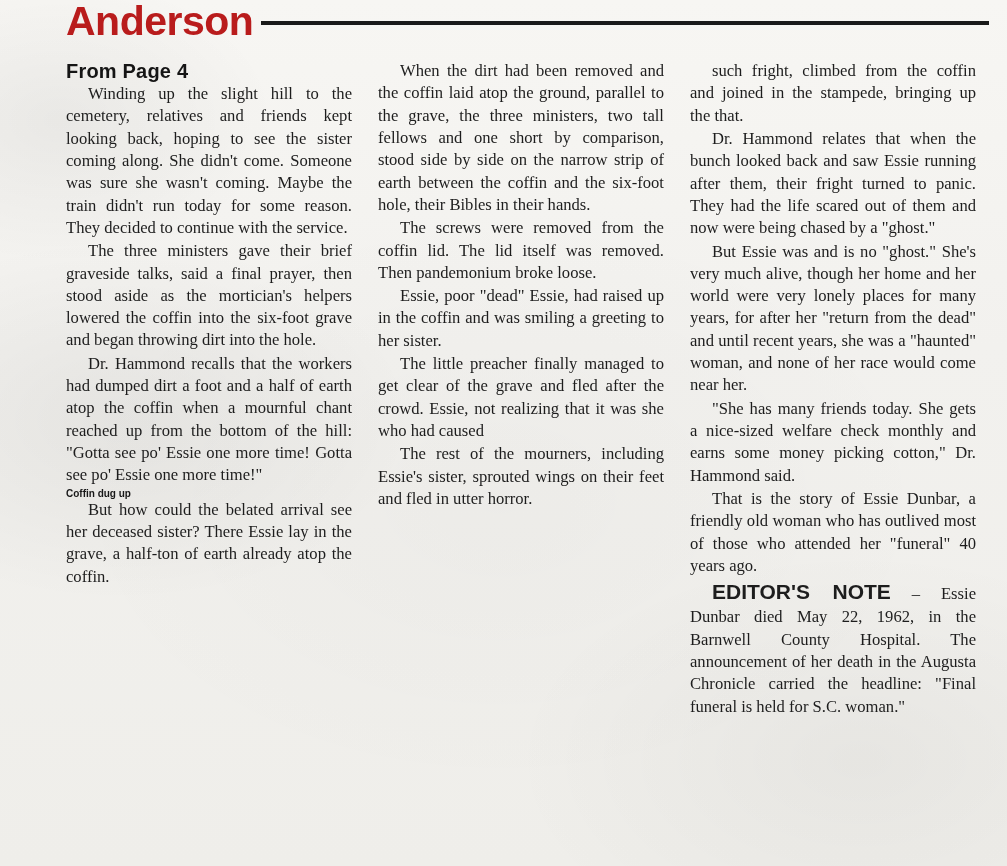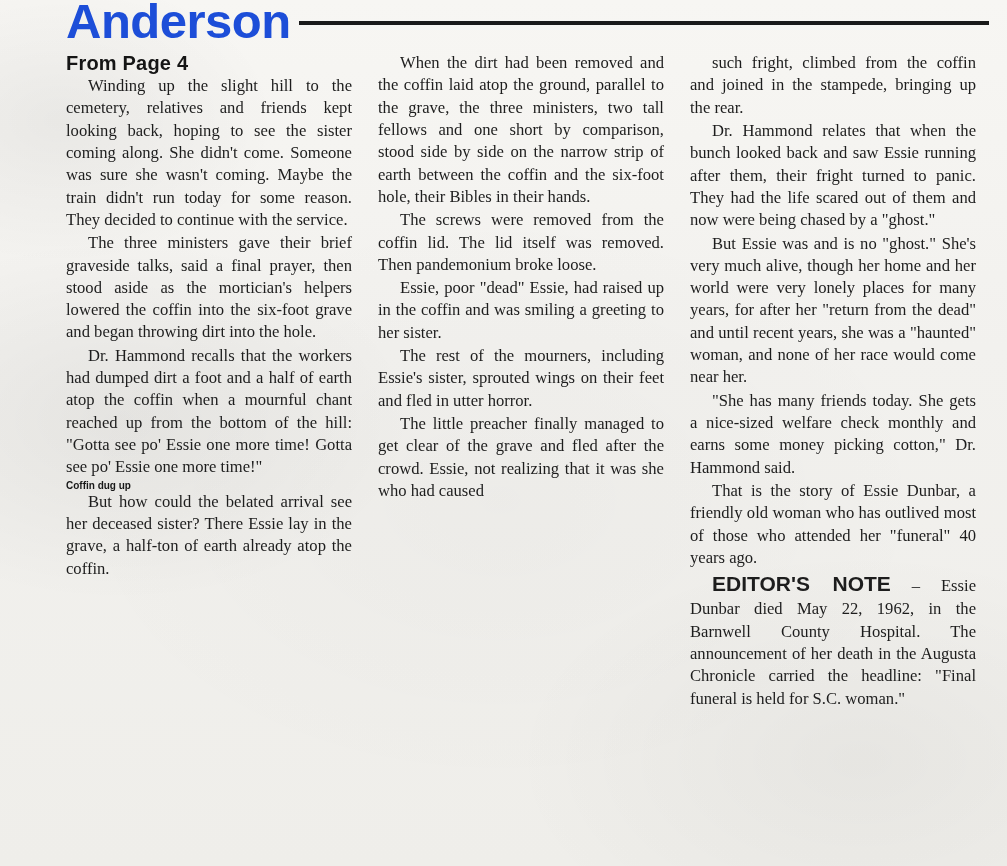--- a/index.html
+++ b/index.html
@@ -40,39 +40,39 @@
   
   .masthead {
     display: flex;
     align-items: center;
     height: 46px;
     margin-top: -2px;
   }
   .masthead-title {
     font-family: "Liberation Sans", sans-serif;
     font-weight: bold;
-    font-size: 49px;
+    font-size: 41px;
     letter-spacing: -0.5px;
-    color: #1d4ed8;
+    color: #b91c1c;
     white-space: nowrap;
     line-height: 44px;
   }
   .masthead-rule {
     flex: 1;
     height: 4px;
     background: #1a1a1a;
     margin-left: 8px;
     margin-top: 4px;
   }
 
   
   .columns {
     display: flex;
     gap: 26px;
-    margin-top: 8px;
+    margin-top: 16px;
     height: 800px;
   }
   .col {
     width: 286px;
     position: relative;
   }
   .col p,
   .col .subhead,
   .col .kicker {
     margin: 0;
@@ -132,26 +132,26 @@
       <p class="fade2">The three ministers gave their brief graveside talks, said a final prayer, then stood aside as the mortician's helpers lowered the coffin into the six-foot grave and began throwing dirt into the hole.</p>
       <p class="fade2">Dr. Hammond recalls that the workers had dumped dirt a foot and a half of earth atop the coffin when a mournful chant reached up from the bottom of the hill: "Gotta see po' Essie one more time! Gotta see po' Essie one more time!"</p>
       <div class="subhead">Coffin dug up</div>
       <p class="fade2">But how could the belated arrival see her deceased sister? There Essie lay in the grave, a half-ton of earth already atop the coffin.</p>
     </div>
 
     <div class="col">
       <p>When the dirt had been removed and the coffin laid atop the ground, parallel to the grave, the three ministers, two tall fellows and one short by comparison, stood side by side on the narrow strip of earth between the coffin and the six-foot hole, their Bibles in their hands.</p>
       <p class="fade1">The screws were removed from the coffin lid. The lid itself was removed. Then pandemonium broke loose.</p>
       <p class="fade2">Essie, poor "dead" Essie, had raised up in the coffin and was smiling a greeting to her sister.</p>
+      <p>The little preacher finally managed to get clear of the grave and fled after the crowd. Essie, not realizing that it was she who had caused</p>
       <p>The rest of the mourners, including Essie's sister, sprouted wings on their feet and fled in utter horror.</p>
-      <p>The little preacher finally managed to get clear of the grave and fled after the crowd. Essie, not realizing that it was she who had caused</p>
     </div>
 
     <div class="col">
-      <p>such fright, climbed from the coffin and joined in the stampede, bringing up the rear.</p>
+      <p>such fright, climbed from the coffin and joined in the stampede, bringing up the that.</p>
       <p>Dr. Hammond relates that when the bunch looked back and saw Essie running after them, their fright turned to panic. They had the life scared out of them and now were being chased by a "ghost."</p>
       <p class="fade1">But Essie was and is no "ghost." She's very much alive, though her home and her world were very lonely places for many years, for after her "return from the dead" and until recent years, she was a "haunted" woman, and none of her race would come near her.</p>
       <p class="fade2">"She has many friends today. She gets a nice-sized welfare check monthly and earns some money picking cotton," Dr. Hammond said.</p>
       <p class="fade1">That is the story of Essie Dunbar, a friendly old woman who has outlived most of those who attended her "funeral" 40 years ago.</p>
       <p><span class="ednote">EDITOR'S NOTE</span><span> – Essie Dunbar died May 22, 1962, in the Barnwell County Hospital. The announcement of her death in the Augusta Chronicle carried the headline: "Final funeral is held for S.C. woman."</span></p>
     </div>
 
   </div>
 </div>
 

